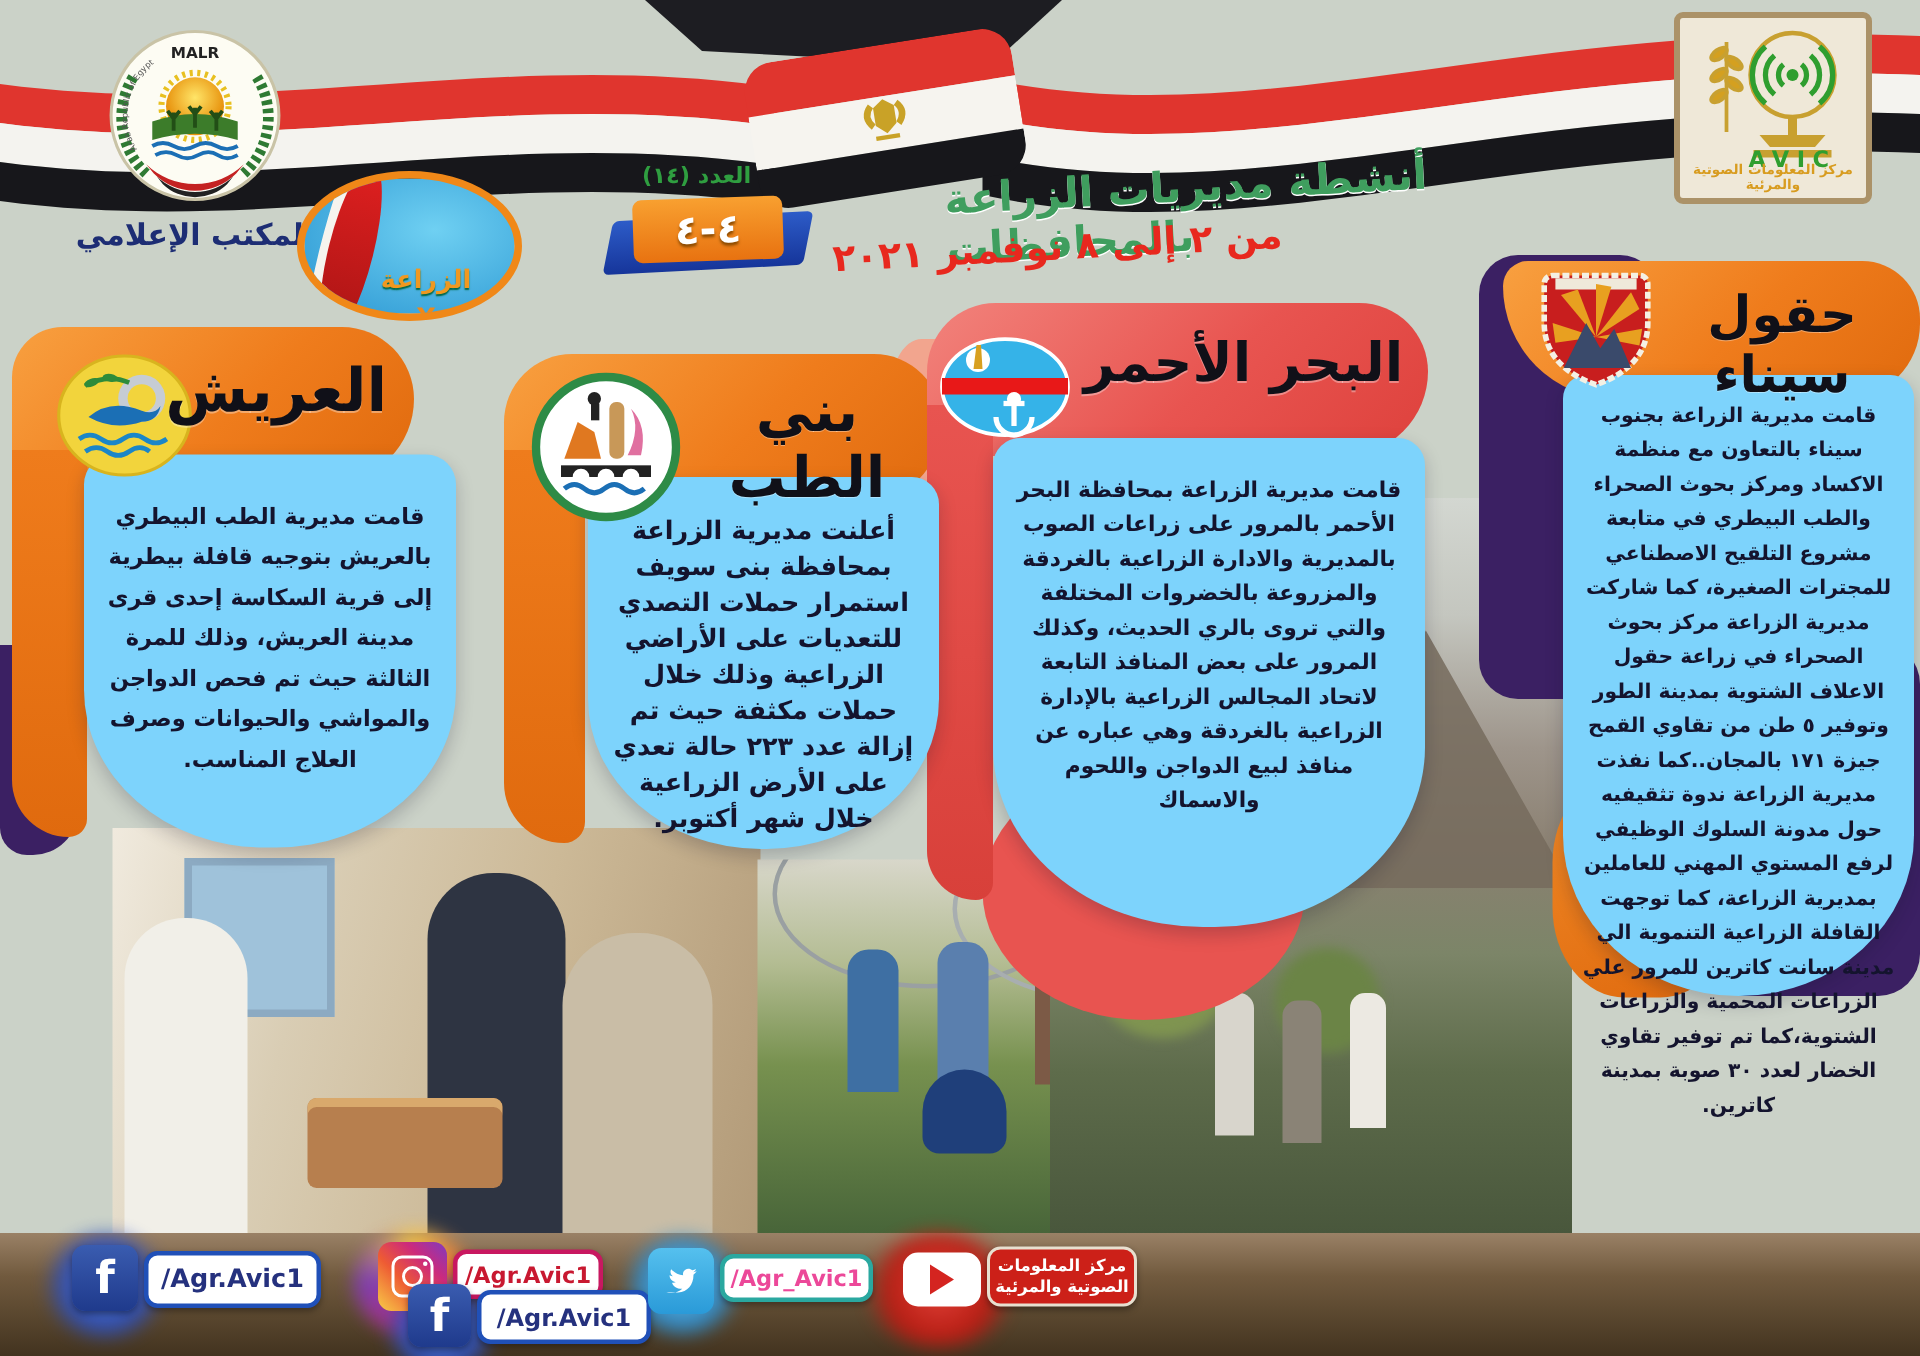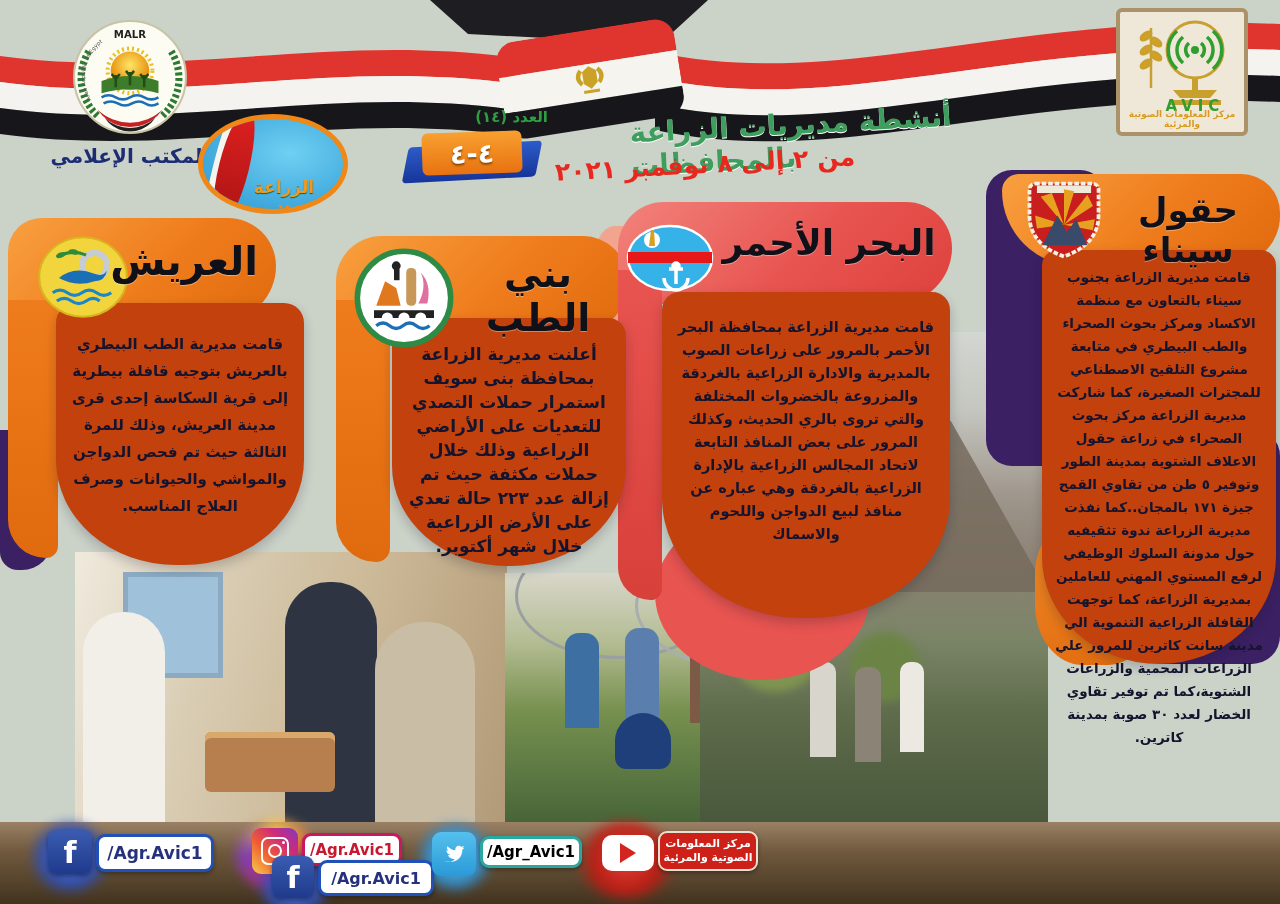--- a/index.html
+++ b/index.html
@@ -17,39 +17,39 @@
           border:5px solid #f08818;background:radial-gradient(ellipse at 62% 38%,#6fd0f2,#2a96d2);
           box-sizing:border-box;overflow:hidden;text-align:center;}
   .slogan .swoosh{position:absolute;left:16px;top:-12px;width:30px;height:120px;
           background:linear-gradient(#e02020,#a81414);border-radius:50%;transform:rotate(14deg);}
   .slogan .swoosh-w{position:absolute;left:10px;top:-10px;width:12px;height:116px;background:#f6f4ee;
           border-radius:50%;transform:rotate(14deg);}
   .slogan-text{position:relative;z-index:2;padding:8px 4px 0 26px;line-height:1.45;}
   .slogan-top{color:#f09820;font-size:17px;font-weight:bold;text-shadow:0 1px 1px #064;margin-top:48px;}
   .slogan-x{color:#f08818;font-size:17px;font-weight:bold;}
   .slogan-bottom{color:#3ed264;font-size:16px;font-weight:bold;text-shadow:0 1px 1px #054;}
-  .issue-label{left:428px;top:108px;width:120px;z-index:6;color:#2f9e40;font-size:15px;font-weight:bold;text-align:right;}
+  .issue-label{left:428px;top:108px;width:120px;z-index:6;color:#2f9e40;font-size:15px;font-weight:bold;text-align:left;}
   .ribbon{left:406px;top:132px;width:136px;height:56px;z-index:6;}
   .ribbon .blue{position:absolute;left:0;top:12px;width:132px;height:36px;border-radius:4px;
           background:linear-gradient(#2d5cc8,#16359a);transform:skewX(-14deg) rotate(-3deg);}
   .ribbon .orange{position:absolute;left:16px;top:0;width:100px;height:42px;border-radius:6px;
           background:linear-gradient(#f8a030,#e87210);transform:rotate(-2deg);
           display:flex;align-items:center;justify-content:center;
           color:#fff;font-size:27px;font-weight:bold;text-shadow:0 2px 2px #8a4a00;}
   .main-title{left:630px;top:104px;width:478px;z-index:6;transform:rotate(-3deg);direction:rtl;text-align:left;
           color:#3f9e5e;font-size:28px;font-weight:bold;text-shadow:0 1px 0 #fff;}
   .main-date{left:540px;top:150px;width:330px;z-index:6;transform:rotate(-3deg);direction:rtl;text-align:center;
           color:#e8281e;font-size:25px;font-weight:bold;}
   
   .blob{z-index:3;background:linear-gradient(135deg,#f8a040 0%,#ef7c1c 55%,#e06a0e 100%);}
   .blob.red{background:linear-gradient(135deg,#f2837c 0%,#e85450 55%,#de413c 100%);}
   .stripe{z-index:3;background:linear-gradient(180deg,#ef7c1c,#e06a0e);}
   .stripe.red{background:linear-gradient(180deg,#e85450,#d8403a);}
   .deco{z-index:2;}
-  .panel{z-index:4;background:#c2410c;box-shadow:0 5px 12px rgba(20,20,40,.22);box-sizing:border-box;}
+  .panel{z-index:4;background:#7dd3fc;box-shadow:0 5px 12px rgba(20,20,40,.22);box-sizing:border-box;}
   .col-title{z-index:5;color:#101018;font-weight:bold;direction:rtl;text-align:center;
           text-shadow:0 1px 0 rgba(255,255,255,.35);}
   .col-body{direction:rtl;text-align:center;font-weight:bold;color:#14142e;}
   .logo{z-index:5;}
   
   .photo{z-index:1;overflow:hidden;}
   .ph-vet{background:linear-gradient(105deg,#f0ead e,#d9cdb4 30%,#ccb997 60%,#b29a78 100%);
           background:linear-gradient(105deg,#f0eade 0%,#d9cdb4 30%,#ccb997 60%,#b29a78 100%);}
   .ph-green{background:linear-gradient(180deg,#d8d7ca 0%,#b3bc92 28%,#77914f 55%,#486539 100%);}
   .ph-mount{background:linear-gradient(180deg,#d3d7d1 0%,#c4c6bf 16%,#9e958b 34%,#8a8071 48%,#7c8568 62%,#5e6c4b 78%,#49573c 100%);}
@@ -312,21 +312,21 @@
     <div class="splash" style="left:256px;top:32px;width:76px;height:62px;background:radial-gradient(circle,#5a86ee 0%,#2a4cb8 55%,transparent 75%);"></div>
     <div class="icon-sq fb-sq" style="left:272px;top:34px;width:42px;height:42px;">f</div>
     <div class="pill" style="left:318px;top:38px;width:116px;height:36px;border:3px solid #2050b8;color:#25317e;font-size:16px;">/Agr.Avic1</div>
 
     <div class="splash" style="left:416px;top:2px;width:78px;height:66px;background:radial-gradient(circle,#6ec8f2 0%,#2a8cd0 55%,transparent 75%);"></div>
     <div class="icon-sq tw-sq" style="left:432px;top:10px;width:44px;height:44px;">
       <svg width="28" height="24" viewBox="0 0 24 22">
         <path fill="#fff" d="M3,18 C7,19 10.5,18 12.8,15.8 C9,15.8 7,13.8 6.5,12 C7.5,12.2 8.3,12 8.8,11.8 C6.5,11.2 5,9.6 5,7.5 C5.6,7.8 6.3,8.1 7,8.1 C5.6,7 5.2,5.2 6,3.8 C8,6 10.5,7.3 13.3,7.5 C12.8,5.3 14.5,3.5 16.5,3.5 C17.4,3.5 18.3,3.9 18.9,4.5 C19.7,4.3 20.5,4 21.2,3.6 C20.9,4.5 20.3,5.2 19.5,5.7 C20.2,5.6 21,5.4 21.6,5.1 C21.1,5.9 20.4,6.6 19.6,7.2 C19.8,12.6 16.2,18 10.2,18 Z"></path>
       </svg>
     </div>
-    <div class="pill" style="left:480px;top:14px;width:102px;height:32px;border:3px solid #2aa8a0;color:#000000;font-size:15px;">/Agr_Avic1</div>
+    <div class="pill" style="left:480px;top:14px;width:102px;height:32px;border:3px solid #2aa8a0;color:#ec4899;font-size:15px;">/Agr_Avic1</div>
 
     <div class="splash" style="left:576px;top:0;width:100px;height:76px;background:radial-gradient(circle,#f04038 0%,#c01810 55%,transparent 78%);"></div>
     <div class="icon-sq yt-sq" style="left:602px;top:13px;width:52px;height:36px;">
         <div class="yt-tri"></div>
       </div>
     <div class="pill" style="left:658px;top:9px;width:100px;height:40px;background:#cc2018;border:2px solid #e8e0d0;color:#fff;font-size:11px;line-height:1.3;text-align:center;" dir="rtl">مركز المعلومات الصوتية والمرئية</div>
 
   </div>
 
 </div>

